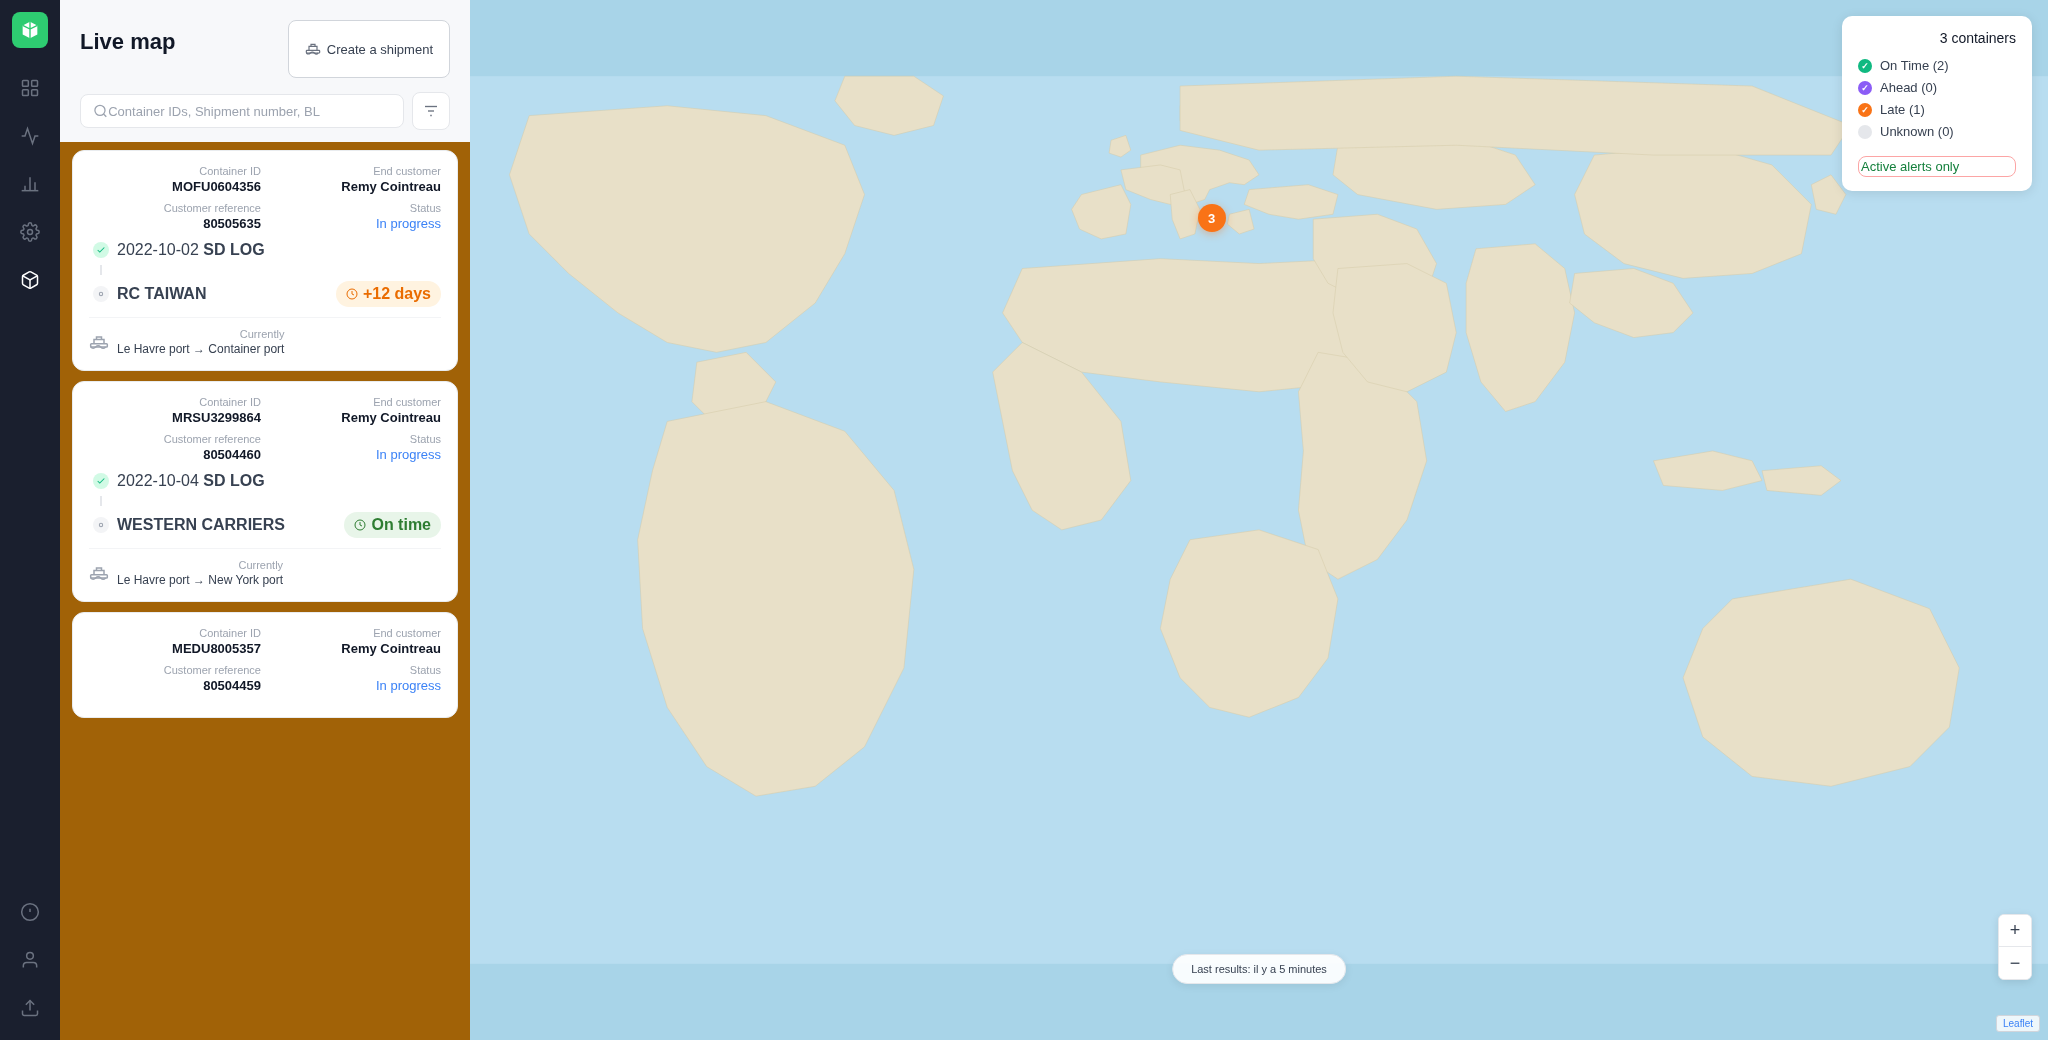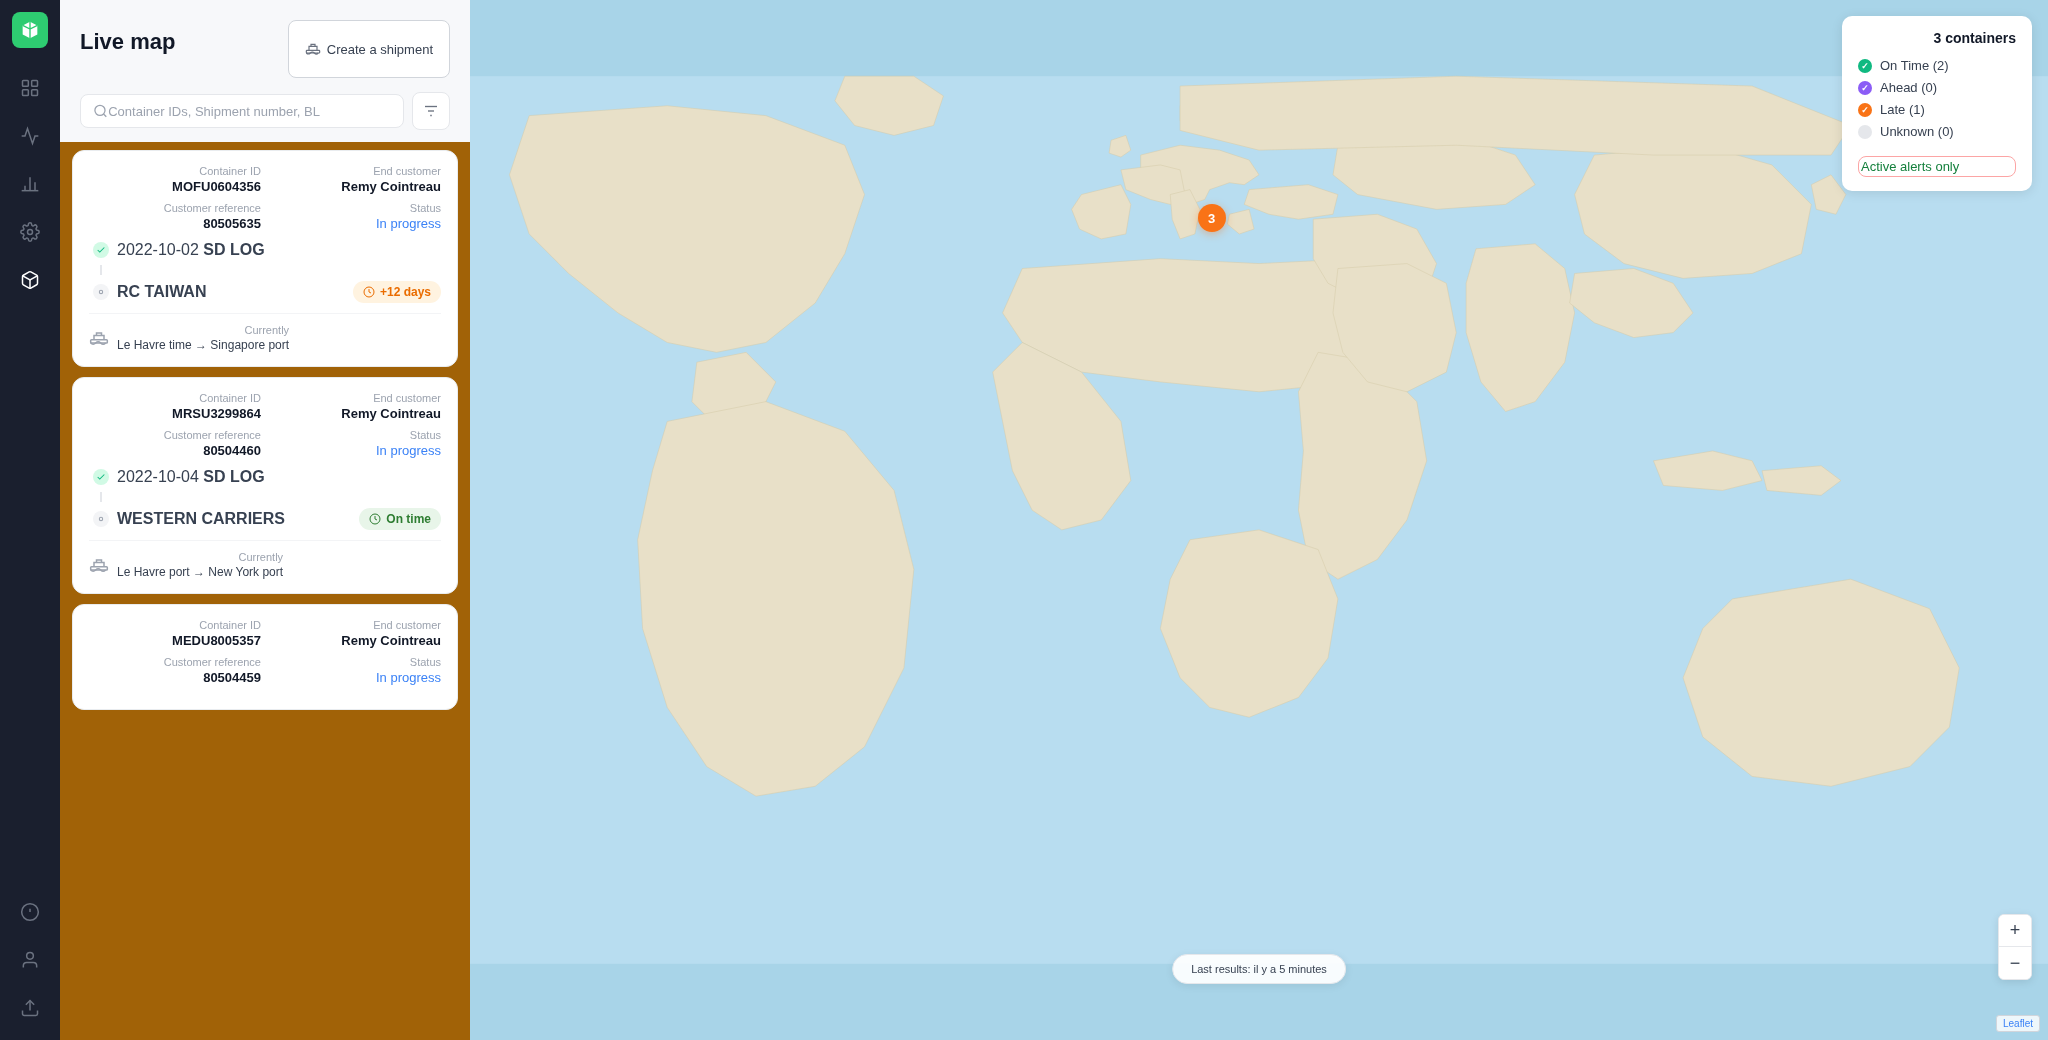--- a/index.html
+++ b/index.html
@@ -178,21 +178,21 @@
       width: 2px; height: 10px;
       background: #e5e7eb;
       margin-left: 7px;
     }
     .status-badge {
       display: inline-flex;
       align-items: center;
       gap: 5px;
       padding: 4px 10px;
       border-radius: 20px;
-      font-size: 12px;
+      font-size: 16px;
       font-weight: 600;
     }
     .status-badge.late {
       background: #fff3e0;
       color: #ea6c00;
     }
     .status-badge.on-time {
       background: #e8f5e9;
       color: #2e7d32;
     }
@@ -236,21 +236,21 @@
     .containers-panel {
       top: 16px; right: 16px;
       background: white;
       border-radius: 10px;
       padding: 14px 16px;
       box-shadow: 0 2px 12px rgba(0,0,0,0.1);
       min-width: 190px;
     }
     .containers-title {
       font-size: 14px;
-      font-weight: 700;
+      font-weight: 400;
       color: #111827;
       margin-bottom: 12px;
       text-align: right;
     }
     .legend-item {
       display: flex;
       align-items: center;
       gap: 8px;
       margin-bottom: 7px;
       font-size: 13px;
@@ -503,21 +503,21 @@
       </div>
       <div class="card-currently">
         <svg width="20" height="20" viewBox="0 0 24 24" fill="none" stroke="#9ca3af" stroke-width="1.8" class="ship-icon">
           <rect x="2" y="14" width="20" height="4" rx="1"></rect>
             <path d="M6 14V9h12v5"></path>
           <path d="M9 9V6h6v3"></path>
             <path d="M2 18c2 2 4 2 6 0s4-2 6 0 4 2 6 0"></path>
         </svg>
         <div>
           <div class="card-currently-label">Currently</div>
-          <div class="card-currently-value">Le Havre time → Singapore port</div>
+          <div class="card-currently-value">Le Havre port → Container port</div>
         </div>
       </div>
     </div>
 
     <div class="shipment-card">
       <div class="card-top-row">
         <div>
           <div class="card-field-label">Container ID</div>
           <div class="card-field-value">MRSU3299864</div>
         </div>

